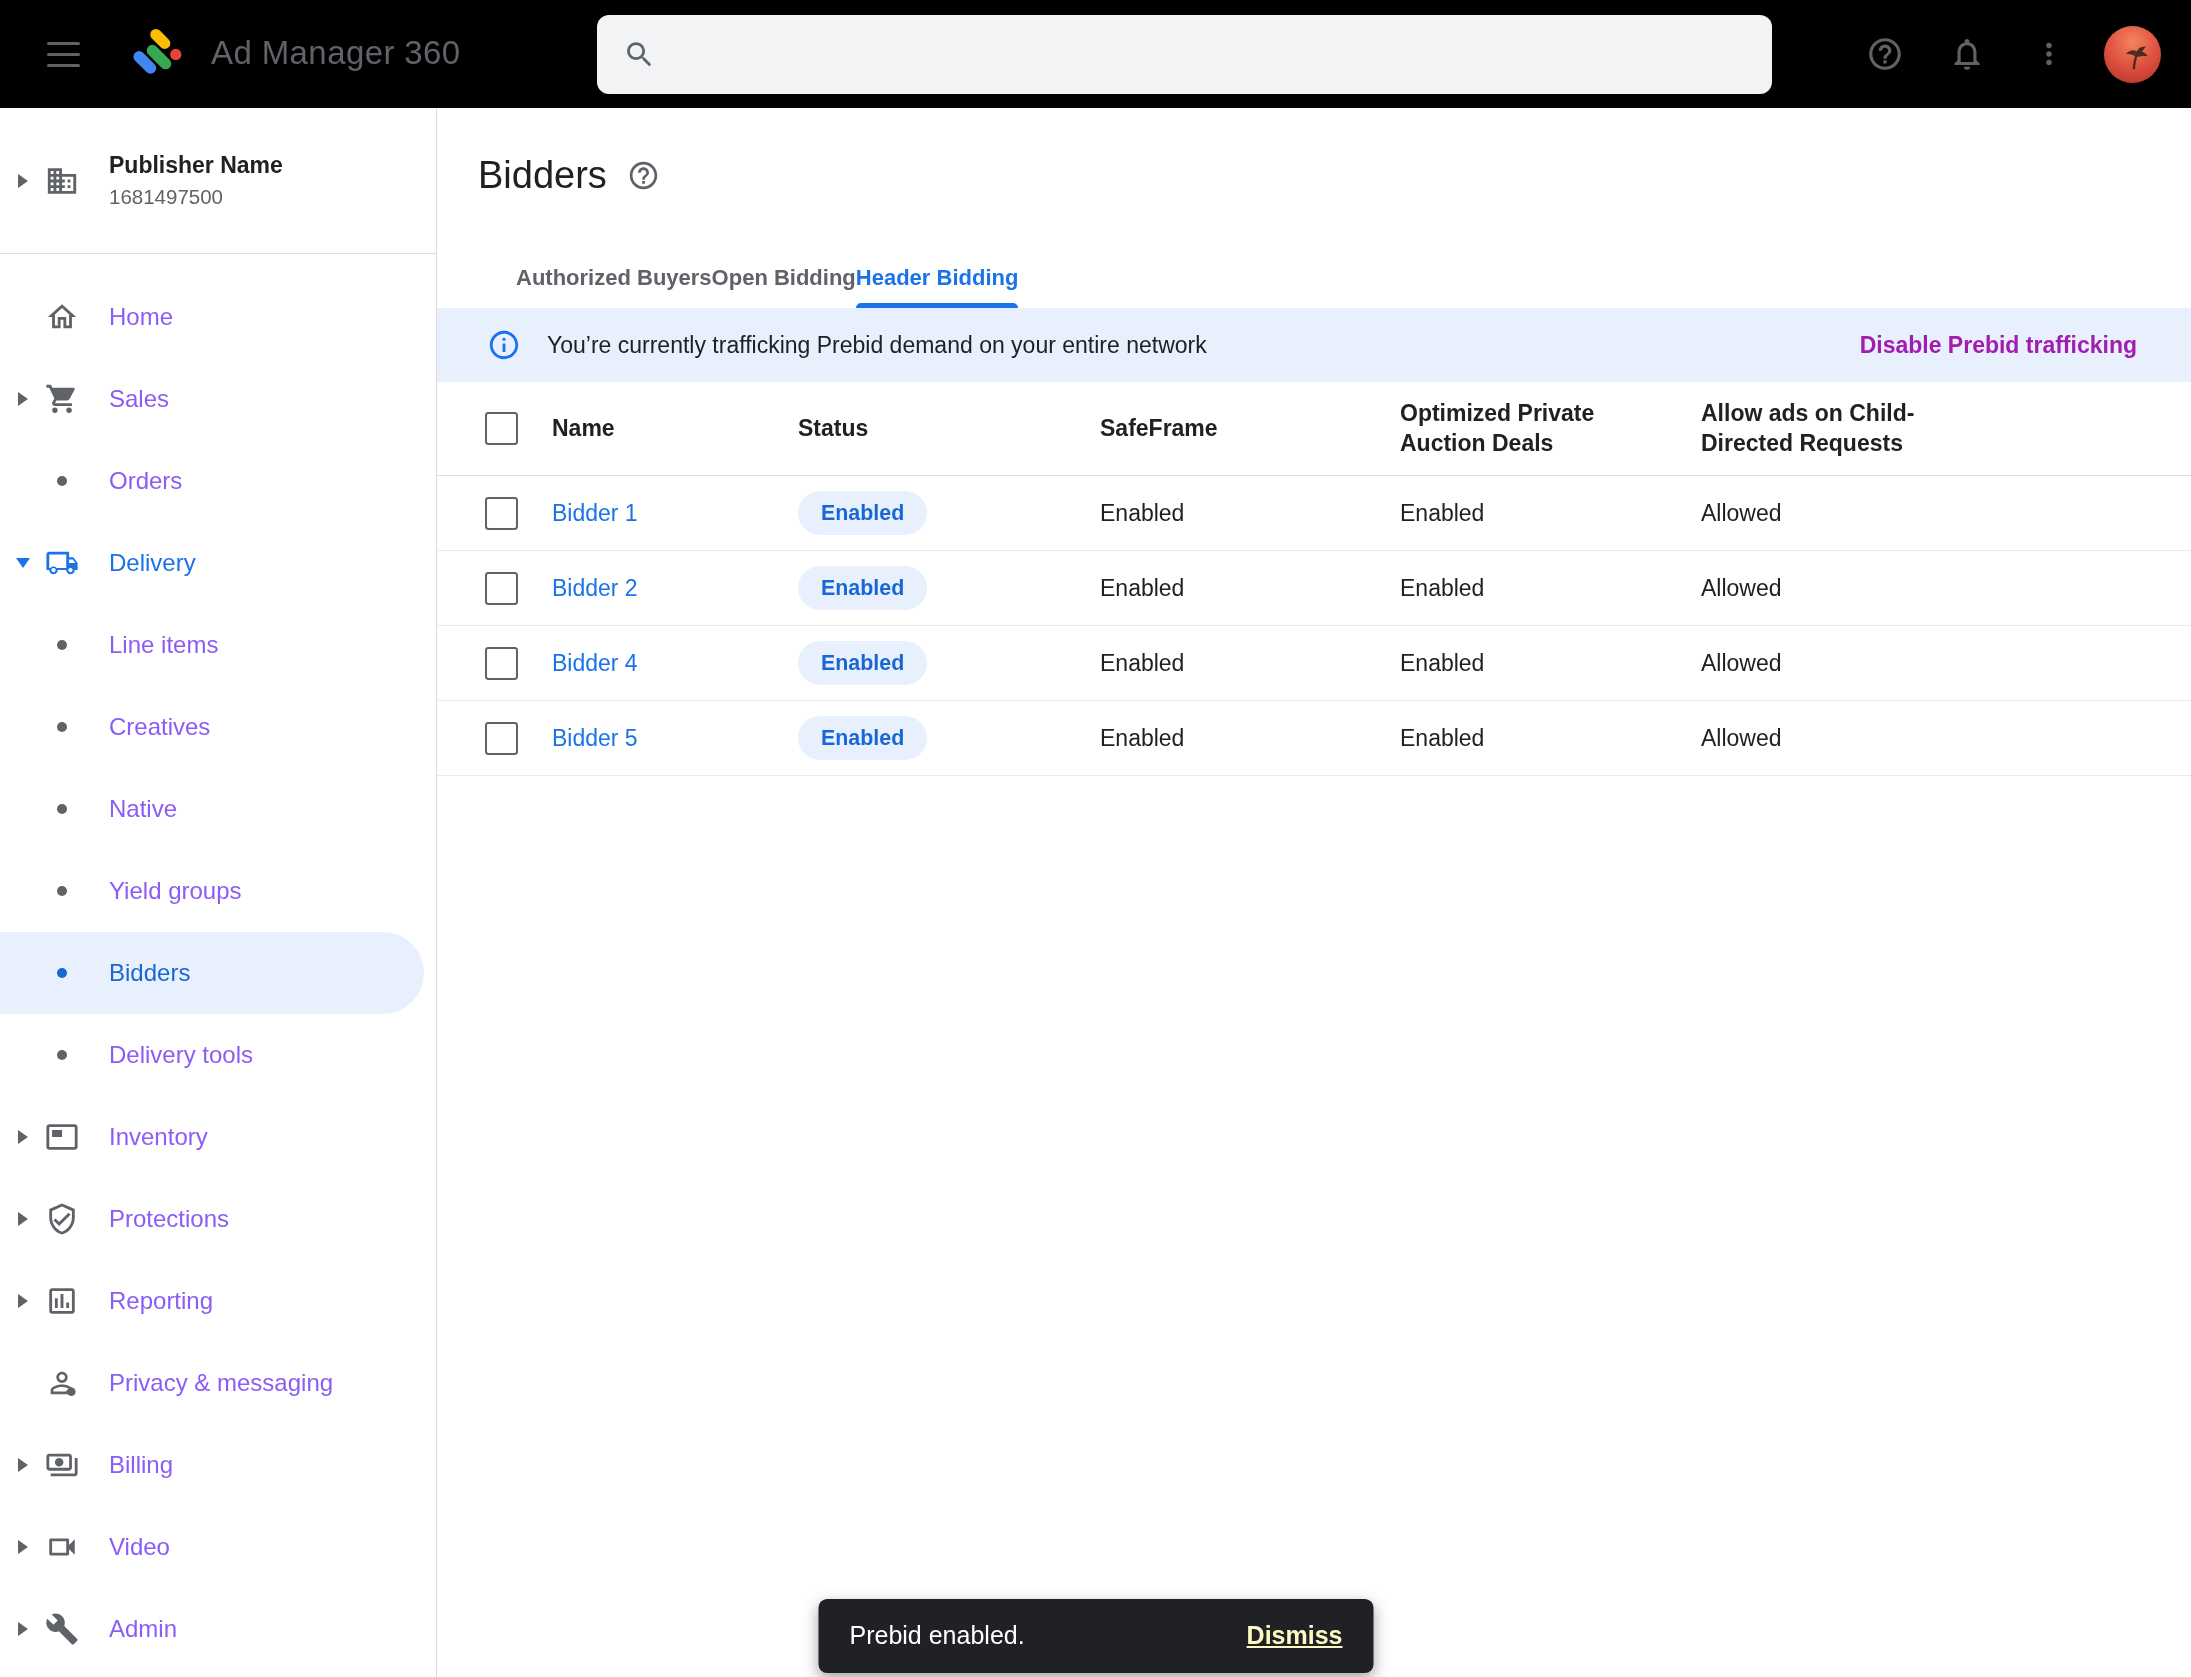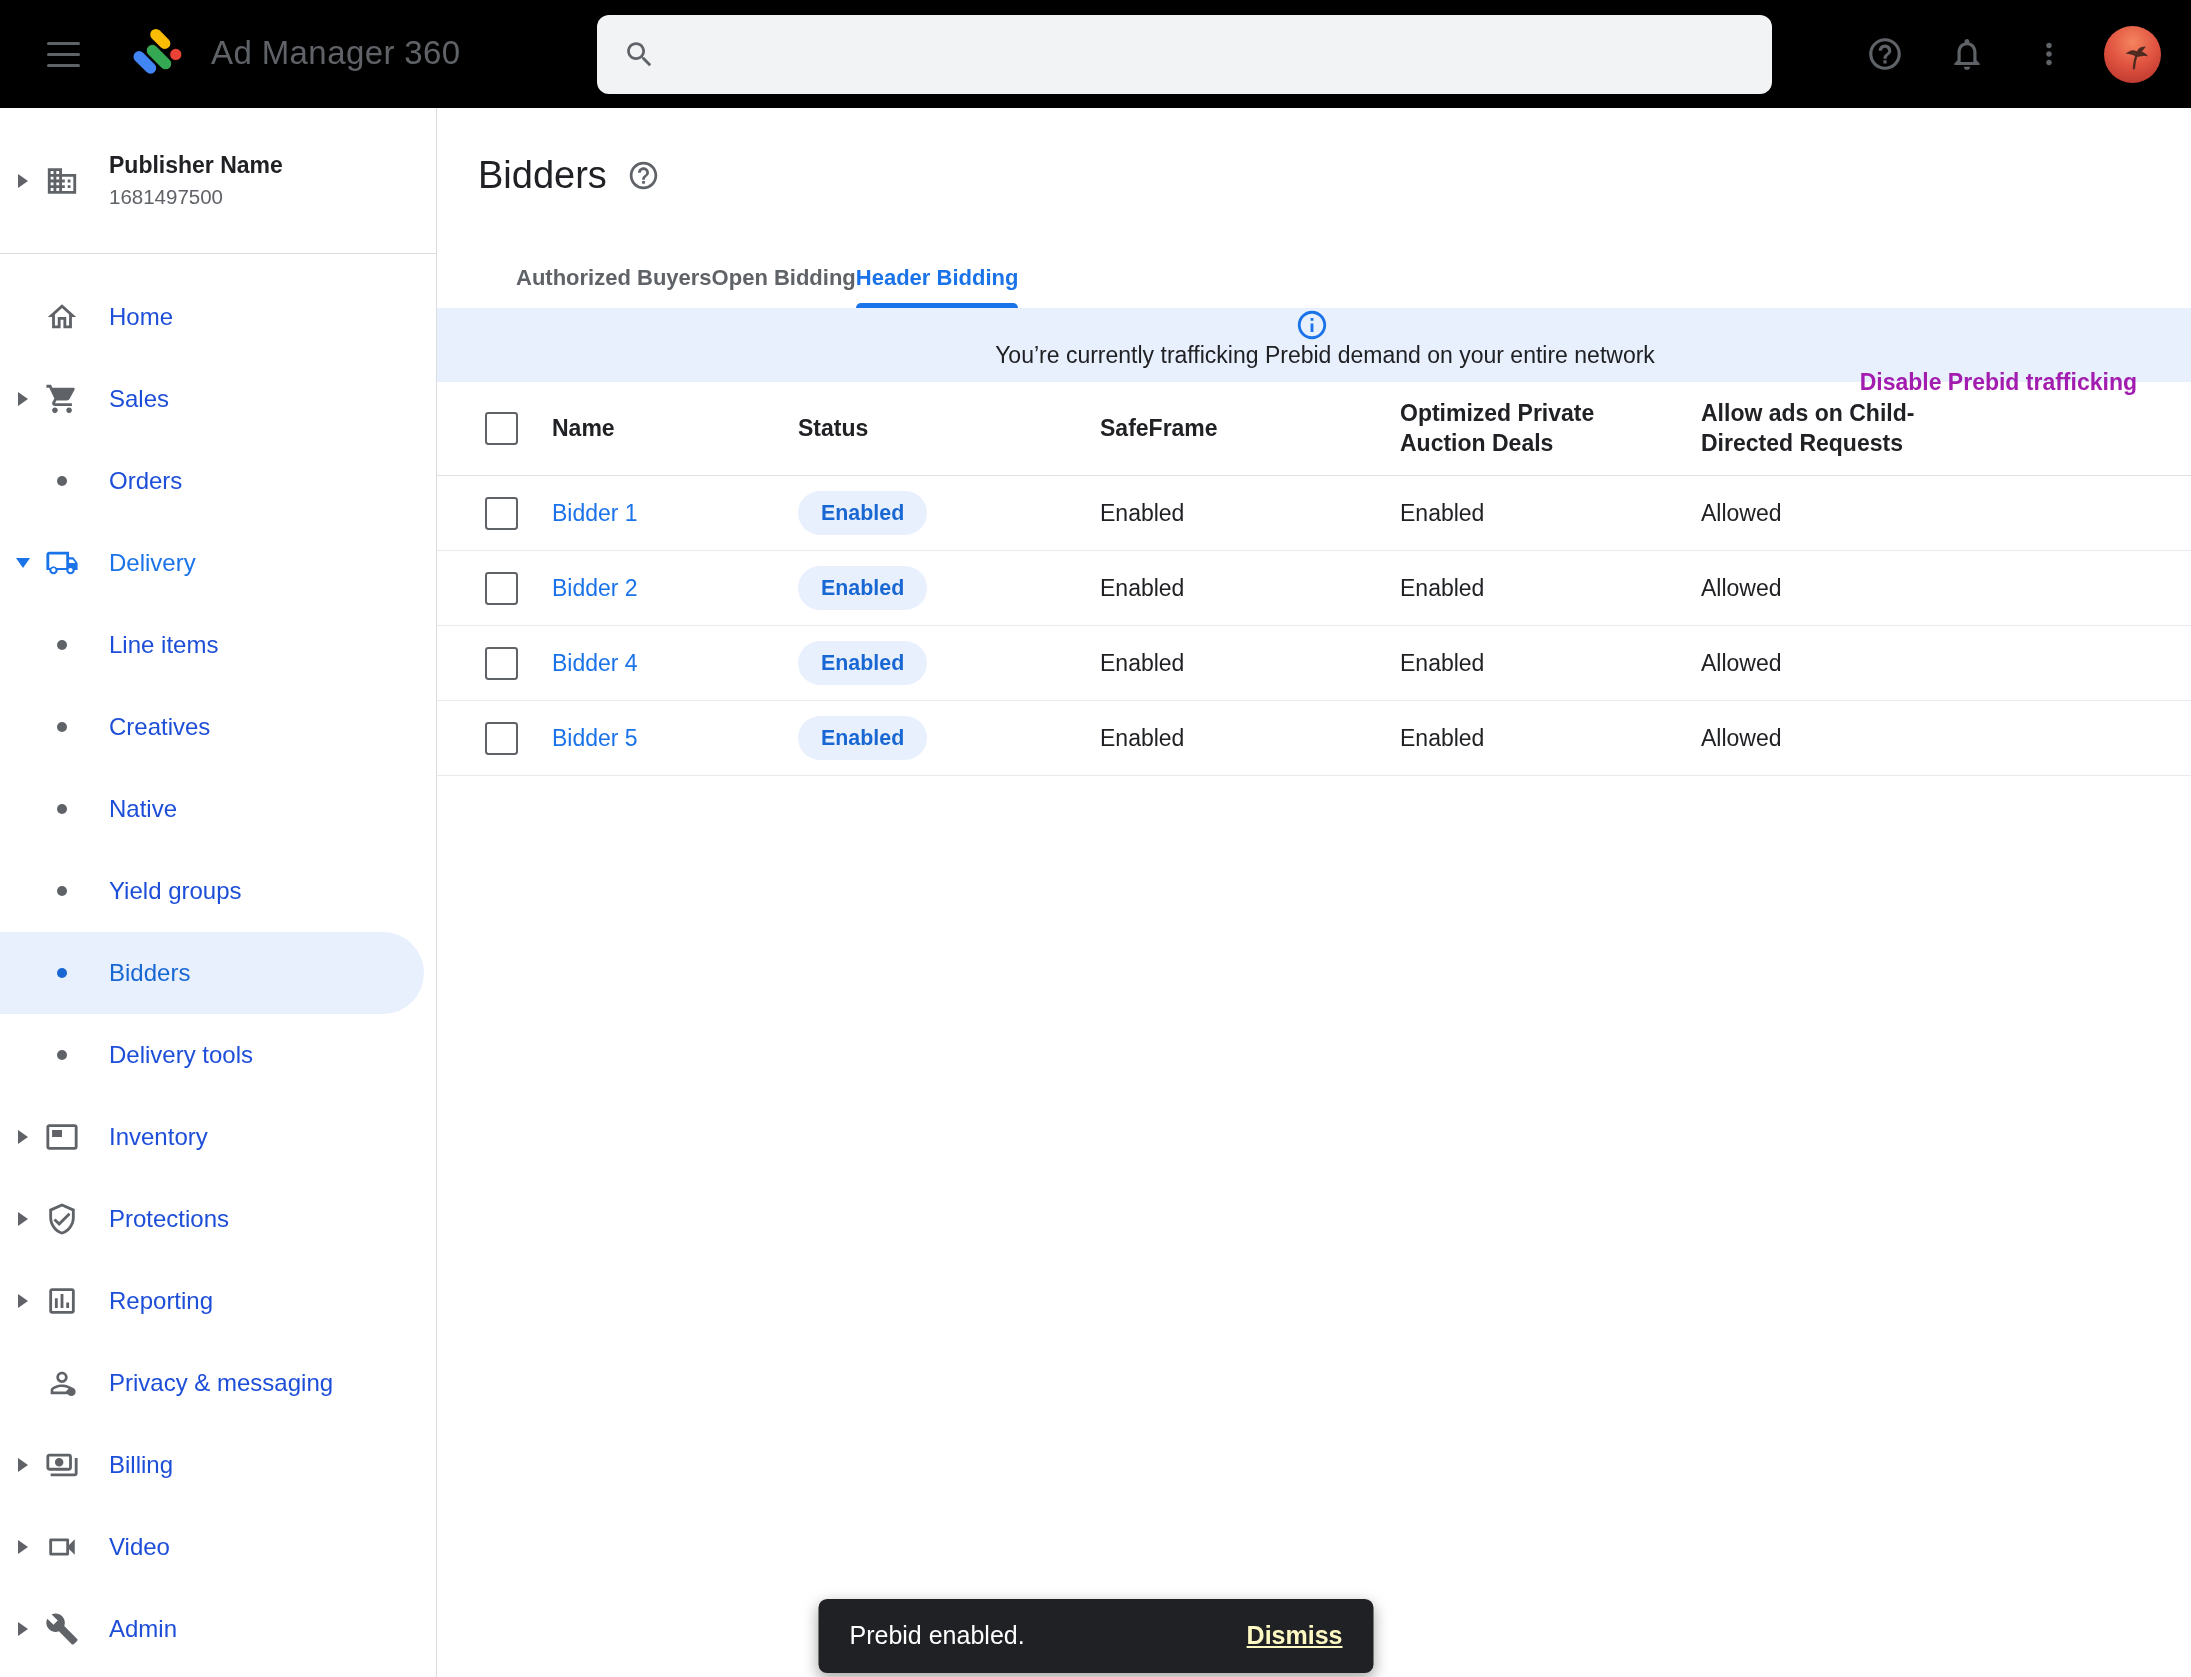--- a/index.html
+++ b/index.html
@@ -32,21 +32,21 @@
   .sidebar { position:absolute; top:108px; left:0; width:437px; bottom:0; background:#fff;
     border-right:0.9px solid #dadce0; overflow:hidden; }
   .publisher { height:146px; display:flex; align-items:center; border-bottom:0.9px solid #dadce0; cursor:pointer; }
   .publisher .arrow-slot { width:45px; display:flex; justify-content:center; }
   .publisher .icon-slot { width:34px; display:flex; justify-content:center; }
   .publisher-texts { margin-left:30px; }
   .publisher-name { font-size:23px; font-weight:700; color:#202124; }
   .publisher-id { font-size:20.5px; color:#5f6368; margin-top:6px; }
 
   .nav { padding-top:22px; }
-  .nav-item { display:flex; align-items:center; height:82px; cursor:pointer; color:#1d4ed8; }
+  .nav-item { display:flex; align-items:center; height:82px; cursor:pointer; color:#8b5cf6; }
   .arrow-slot { width:45px; display:flex; justify-content:center; align-items:center; flex:none; }
   .icon-slot { width:34px; display:flex; justify-content:center; align-items:center; flex:none; color:#5f6368; }
   .nav-label { margin-left:30px; font-size:24px; white-space:nowrap; }
   .bullet { width:10.3px; height:10.3px; border-radius:50%; background:#5f6368; }
   .nav-item.blue { color:#1a73e8; }
   .nav-item.blue .icon-slot { color:#1a73e8; }
   .nav-item.selected { background:#e8f0fe; border-radius:0 41px 41px 0; width:424px; color:#1967d2; }
   .nav-item.selected .bullet { background:#1967d2; }
   .tri-right { width:0; height:0; border-top:7.7px solid transparent; border-bottom:7.7px solid transparent; border-left:10.3px solid #5f6368; }
   .tri-down { width:0; height:0; border-left:7.7px solid transparent; border-right:7.7px solid transparent; border-top:10.3px solid #1a73e8; }
@@ -57,21 +57,21 @@
   .page-title { font-size:38px; font-weight:400; color:#202124; }
   .help-small { color:#5f6368; background:none; border:none; cursor:pointer; display:flex; align-items:center; }
 
   .tabs { margin-top:51px; padding-left:79px; display:flex; height:60px; align-items:flex-start; }
   .tab { position:relative; height:60px; display:flex; align-items:center; font-size:22px; font-weight:700;
     color:#5f6368; cursor:pointer; white-space:nowrap; }
   .tab.active { color:#1a73e8; }
   .tab.active::after { content:""; position:absolute; left:0; right:0; bottom:0; height:5.1px;
     background:#1a73e8; border-radius:5.1px 5.1px 0 0; }
 
-  .banner { background:#e8f0fe; height:74px; display:flex; align-items:center; padding:0 55px 0 50px;flex-direction:column; }
+  .banner { background:#e8f0fe; height:74px; display:flex; align-items:center; padding:0 55px 0 50px; }
   .banner-icon { flex:none; color:#1a73e8; display:flex; }
   .banner-text { margin-left:26px; font-size:23px; color:#202124; }
   .banner-action { margin-left:auto; font-size:23px; font-weight:700; color:#a21caf; background:none;
     border:none; cursor:pointer; font-family:inherit; white-space:nowrap; }
 
   .grid-row { display:grid; grid-template-columns:50px 229px 285px 283px 284px auto;
     padding-left:48px; padding-right:41px; align-items:center;gap:17px; }
   .table-head { height:94px; border-bottom:0.9px solid #e0e0e0; }
   .table-head .col { font-size:23px; font-weight:700; color:#202124; line-height:1.3; }
   .col-wrap-opad { max-width:210px; }

